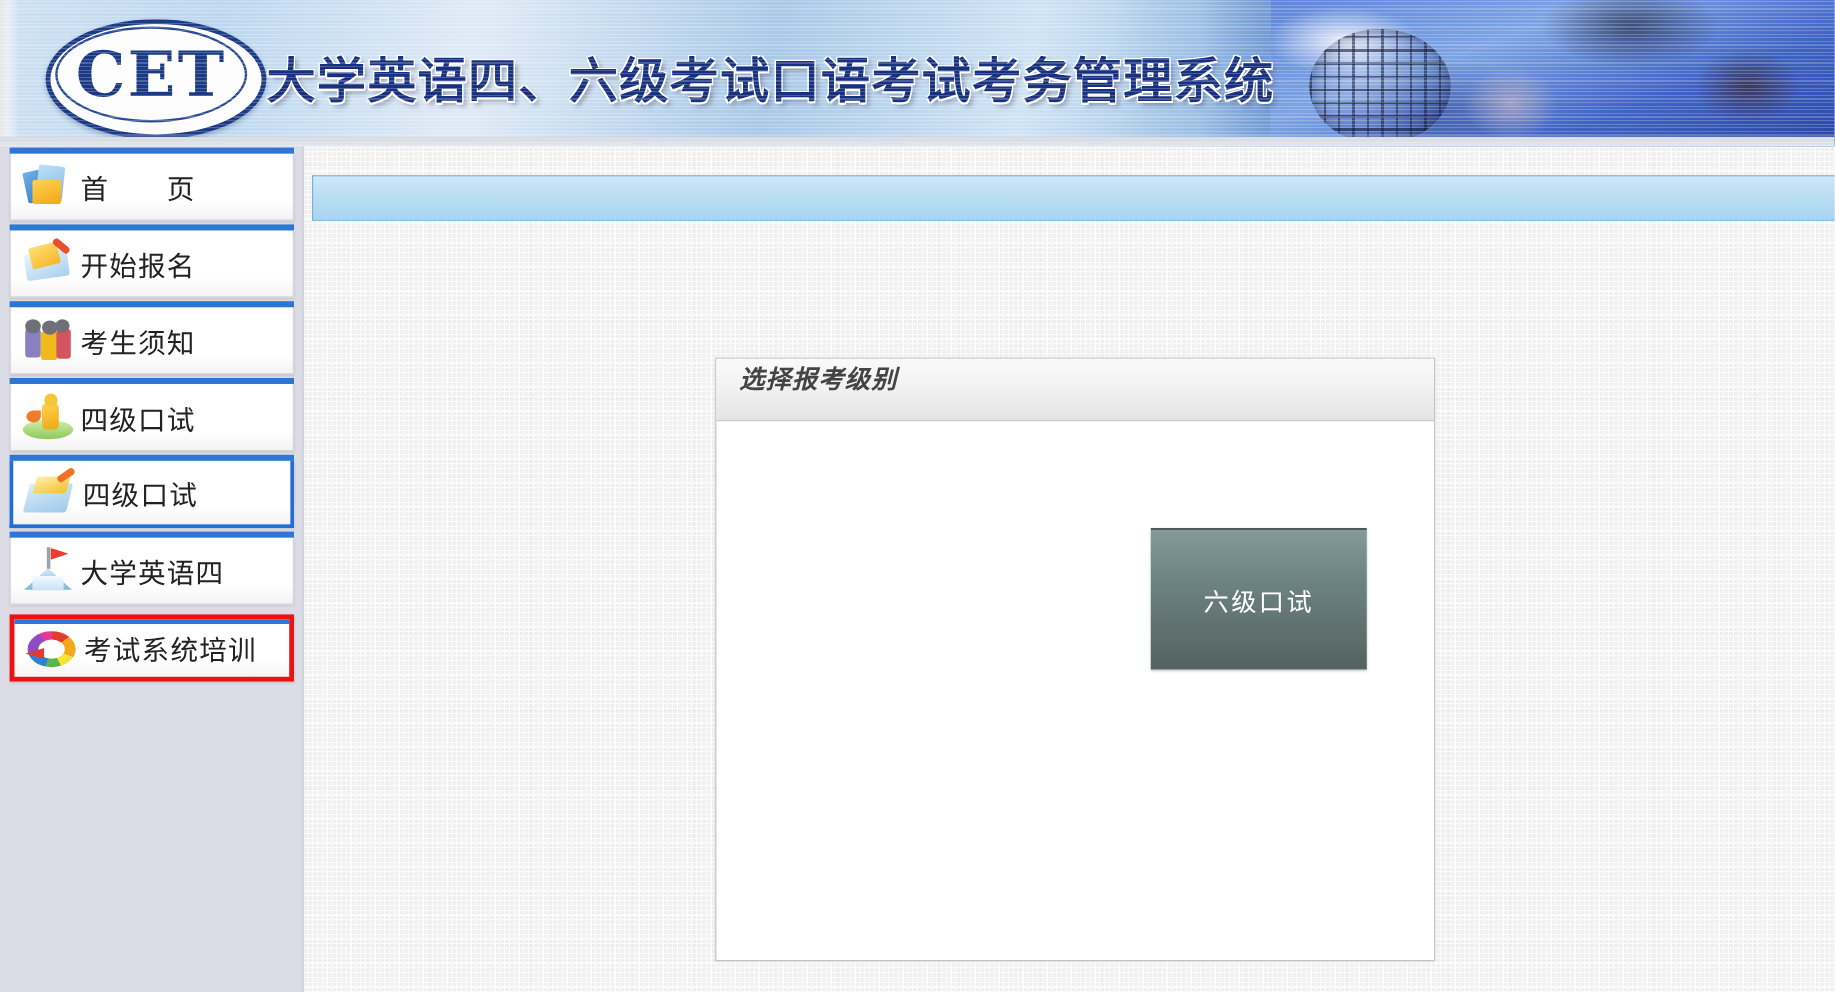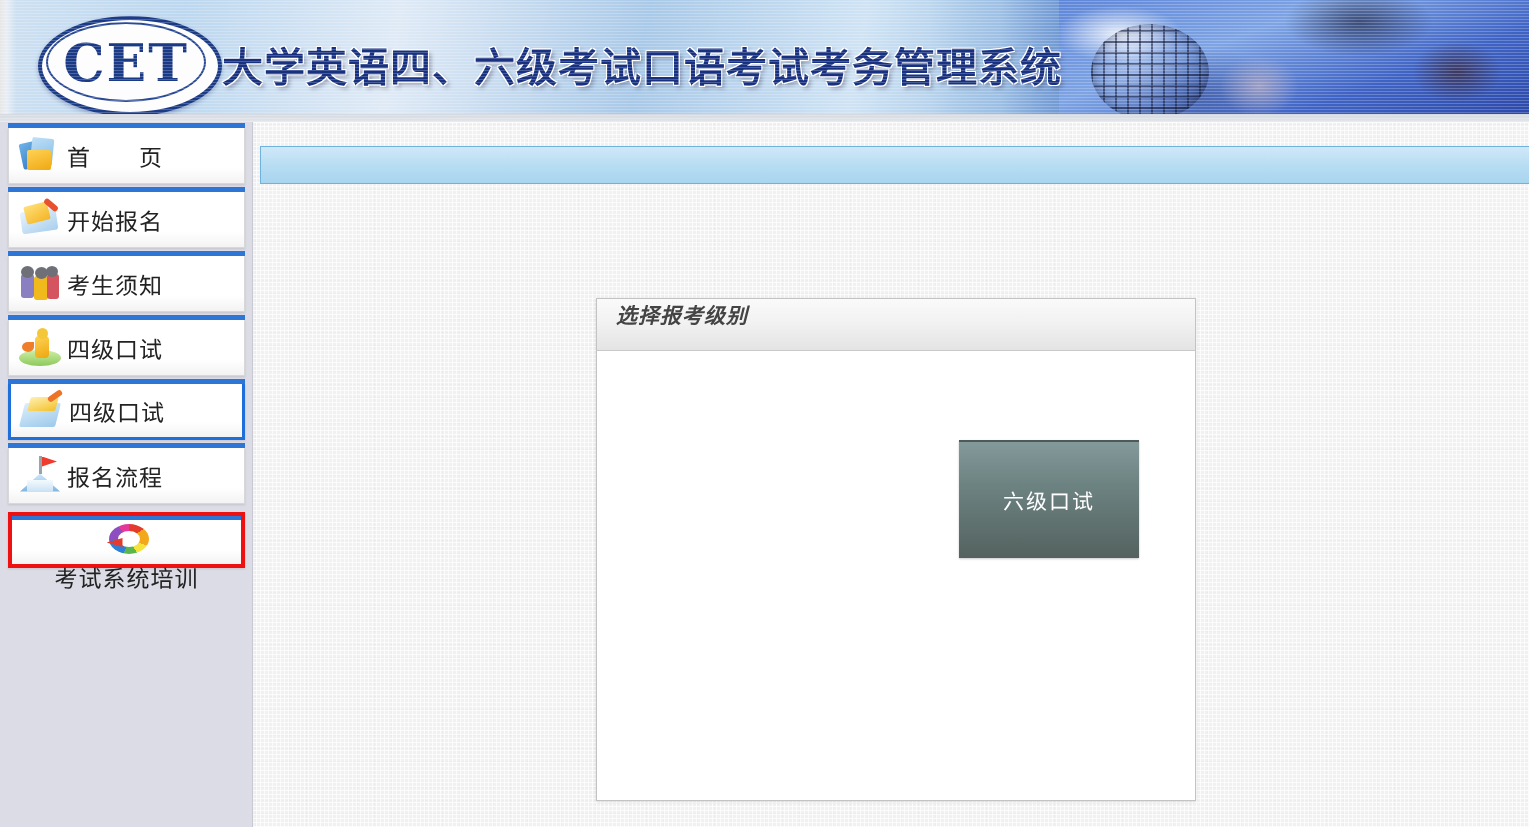--- a/index.html
+++ b/index.html
@@ -148,21 +148,20 @@
   }
   .menu-item.selected{
     border:3px solid #1e6fd9;
     border-top:none;
   }
   .menu-item.selected .topbar{ left:-3px; right:-3px; top:-5px; height:5px; }
   .menu-item.flagged{
     border:4px solid #ee1111;
     border-top-width:4px;
     margin-top:0;
-    flex-direction:column;
   }
   .menu-item.flagged .topbar{ left:0; right:0; top:0; height:4px; }
   .menu-icon{
     width:52px; height:44px;
     margin-left:6px;
     flex:none;
     position:relative;
   }
   .menu-label{
     font-size:23px;
@@ -358,21 +357,21 @@
       </div>
 
       <div class="menu-item">
         <span class="topbar"></span>
         <span class="menu-icon i-faq">
           <i class="ic s1"></i>
             <i class="ic s2"></i>
             <i class="ic s3"></i>
             <i class="ic s4"></i>
         </span>
-        <span class="menu-label">报名流程</span>
+        <span class="menu-label">大学英语四</span>
       </div>
 
       <div class="menu-item flagged">
         <span class="topbar"></span>
         <span class="menu-icon i-train">
           <i class="ic s1"></i>
             <i class="ic s2"></i>
             <i class="ic s3"></i>
         </span>
         <span class="menu-label">考试系统培训</span>

